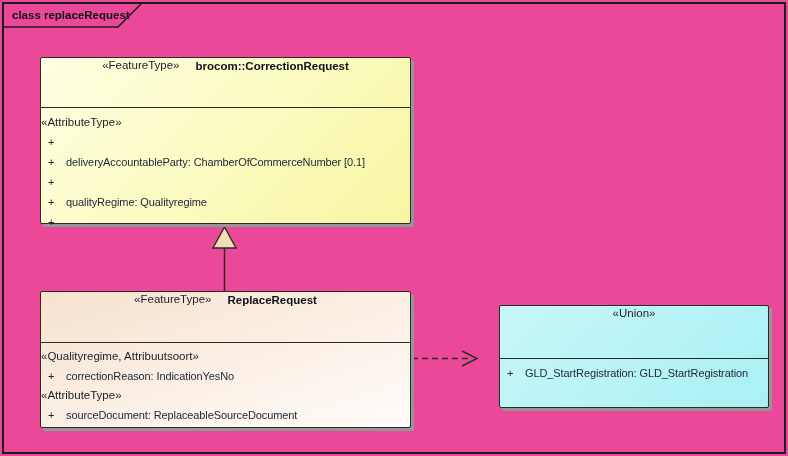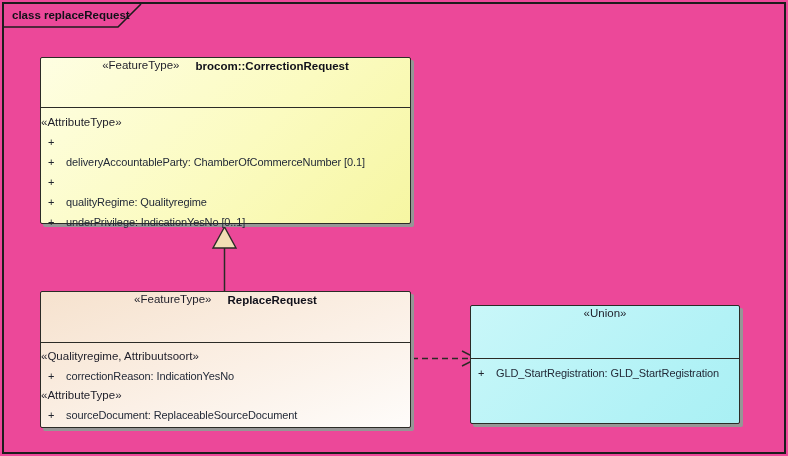--- a/index.html
+++ b/index.html
@@ -14,21 +14,21 @@
   }
   .overlay{position:absolute;left:0;top:0;width:788px;height:456px;pointer-events:none;}
   .umlbox{
     position:absolute;border:1.6px solid #2b2b26;border-radius:2px;
     box-shadow:3px 3px 0 #969696;box-sizing:border-box;
   }
   .box-correction{left:40px;top:57px;width:371px;height:167px;
     background:linear-gradient(135deg,#fefee2 0%,#fbfbc0 55%,#f6f6a2 100%);}
   .box-replace{left:40px;top:291px;width:371px;height:137px;
     background:linear-gradient(160deg,#f6e2ce 0%,#fbf0e6 55%,#fefcfa 100%);}
-  .box-union{left:470px;top:305px;width:270px;height:119px;
+  .box-union{left:499px;top:305px;width:270px;height:103px;
     background:linear-gradient(135deg,#c9f7f9 0%,#b2f2f6 70%,#a9f0f4 100%);}
   .box-header{
     display:flex;flex-direction:row;align-items:flex-start;justify-content:center;
     border-bottom:1.6px solid #2b2b26;box-sizing:border-box;gap:16px;
   }
   .box-correction .box-header{height:50px;}
   .box-replace .box-header{height:51px;}
   .box-union .box-header{height:53px;}
   .stereotype{font-size:11.5px;line-height:15px;color:#1d1d28;}
   .class-name{font-size:11.5px;font-weight:bold;line-height:16px;color:#10101a;}
@@ -81,21 +81,20 @@
       </div>
       <div class="attr-row">
         <span class="vis">+</span>
       </div>
       <div class="attr-row">
         <span class="vis">+</span>
         <span class="attr-text">qualityRegime: Qualityregime</span>
       </div>
       <div class="attr-row">
         <span class="vis">+</span>
-        <span class="attr-text">underPrivilege: IndicationYesNo [0..1]</span>
       </div>
     </div>
   </div>
 
   <div class="umlbox box-replace">
     <div class="box-header">
       <div class="stereotype">«FeatureType»</div>
       <div class="class-name">ReplaceRequest</div>
     </div>
     <div class="attrs">

